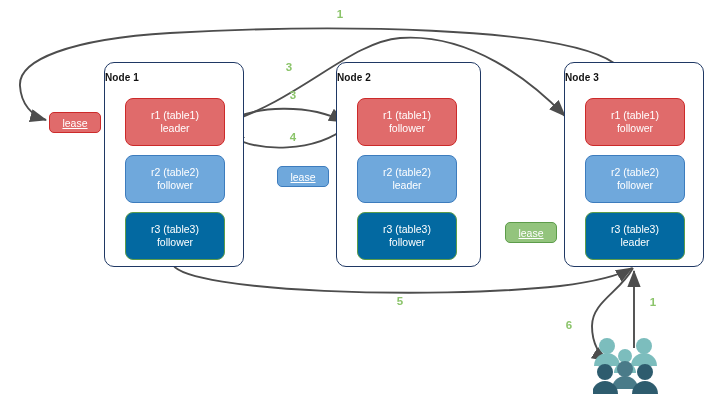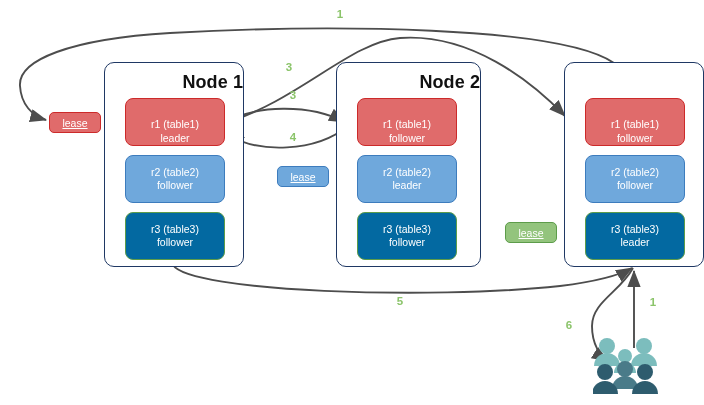--- a/index.html
+++ b/index.html
@@ -33,22 +33,22 @@
     box-sizing: border-box;
     border: 1.4px solid #1f3864;
     border-radius: 10px;
     background: #ffffff;
   }
   .node-title {
     position: absolute;
     left: 0;
     right: 0;
     top: 9px;
-    text-align: right;
-    font-size: 18px;
+    text-align: left;
+    font-size: 10px;
     font-weight: bold;
     color: #111111;
     letter-spacing: 0.1px;
   }
 
   
   .replica {
     position: absolute;
     box-sizing: border-box;
     width: 100px;
@@ -59,21 +59,21 @@
     align-items: center;
     justify-content: center;
     color: #ffffff;
     font-size: 10.5px;
     line-height: 13.5px;
     text-align: center;
     border-width: 1.4px;
     border-style: solid;
   }
   .replica .line { display: block; }
-  .r-red   { background: #e06b6b; border-color: #cc2a2a; justify-content: flex-end; }
+  .r-red   { background: #e06b6b; border-color: #cc2a2a; }
   .r-blue  { background: #6fa8dc; border-color: #3d7cbd; }
   .r-green { background: #0369a1; border-color: #5d9c4a; }
 
   
   .lease {
     position: absolute;
     box-sizing: border-box;
     display: flex;
     align-items: center;
     justify-content: center;
@@ -166,20 +166,21 @@
       <span class="line">r2 (table2)</span>
       <span class="line">leader</span>
     </div>
     <div class="replica r-green" style="left:20px; top:149px;">
       <span class="line">r3 (table3)</span>
       <span class="line">follower</span>
     </div>
   </div>
 
   <div class="node" style="left:564px; top:62px; width:140px; height:205px;">
+    <div class="node-title">Node 3</div>
     <div class="replica r-red" style="left:20px; top:35px;">
       <span class="line">r1 (table1)</span>
       <span class="line">follower</span>
     </div>
     <div class="replica r-blue" style="left:20px; top:92px;">
       <span class="line">r2 (table2)</span>
       <span class="line">follower</span>
     </div>
     <div class="replica r-green" style="left:20px; top:149px;">
       <span class="line">r3 (table3)</span>

